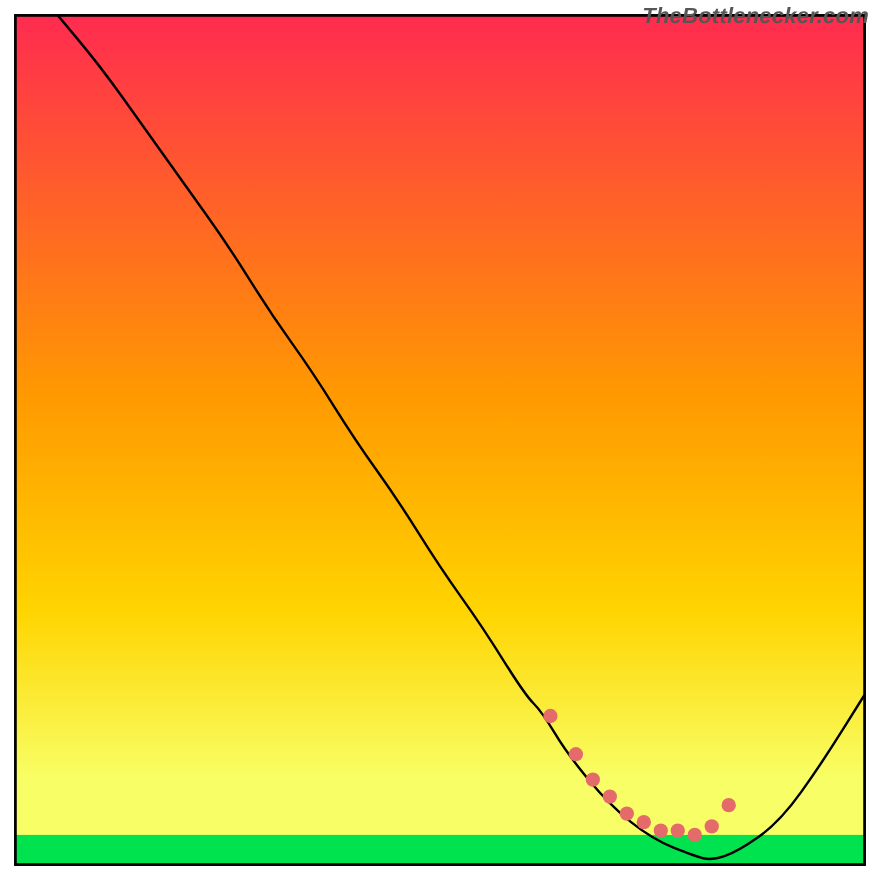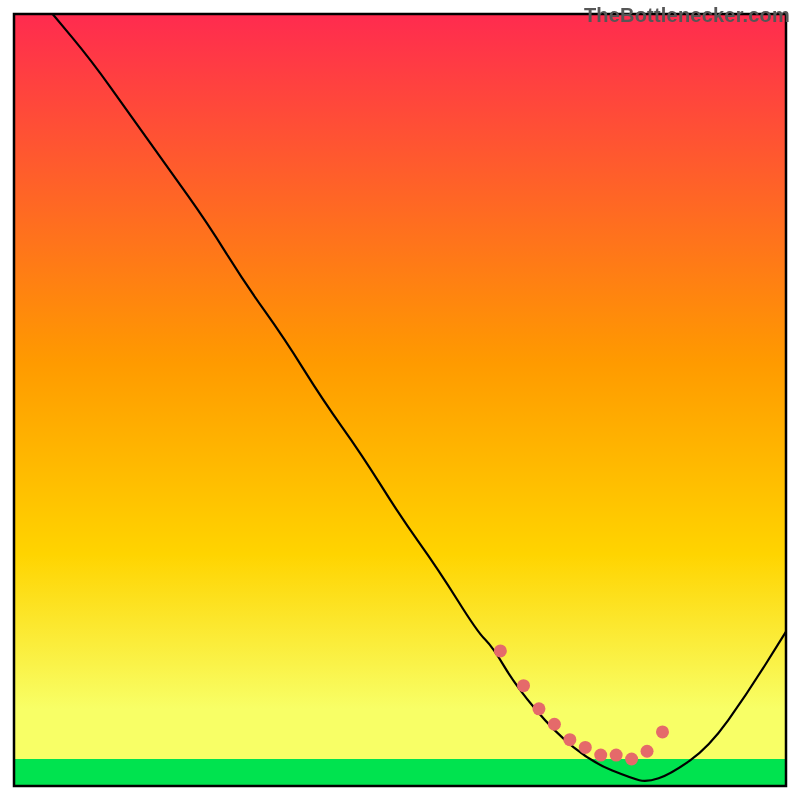--- a/index.html
+++ b/index.html
@@ -8,20 +8,21 @@
     width: 800px;
     height: 800px;
     overflow: hidden;
     font-family: Arial, Helvetica, sans-serif;
     background: #fff;
   }
   #stage {
     position: relative;
     width: 800px;
     height: 672px;
+    font-style: italic;
   }
   #watermark {
     position: absolute;
     top: 4px;
     right: 10px;
     font-size: 20px;
     font-weight: bold;
     color: #565656;
     letter-spacing: 0.2px;
     z-index: 5;

